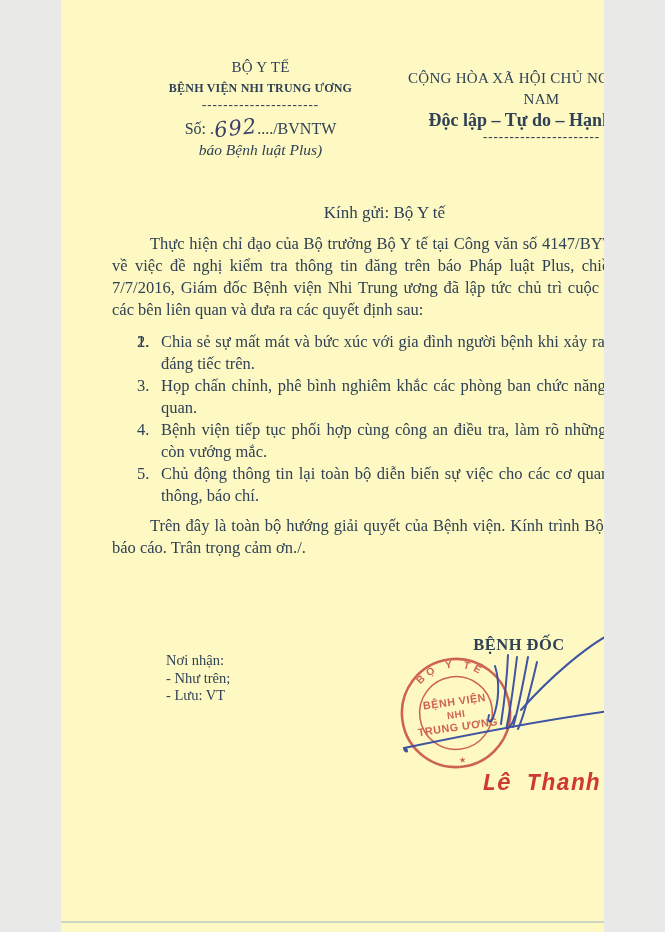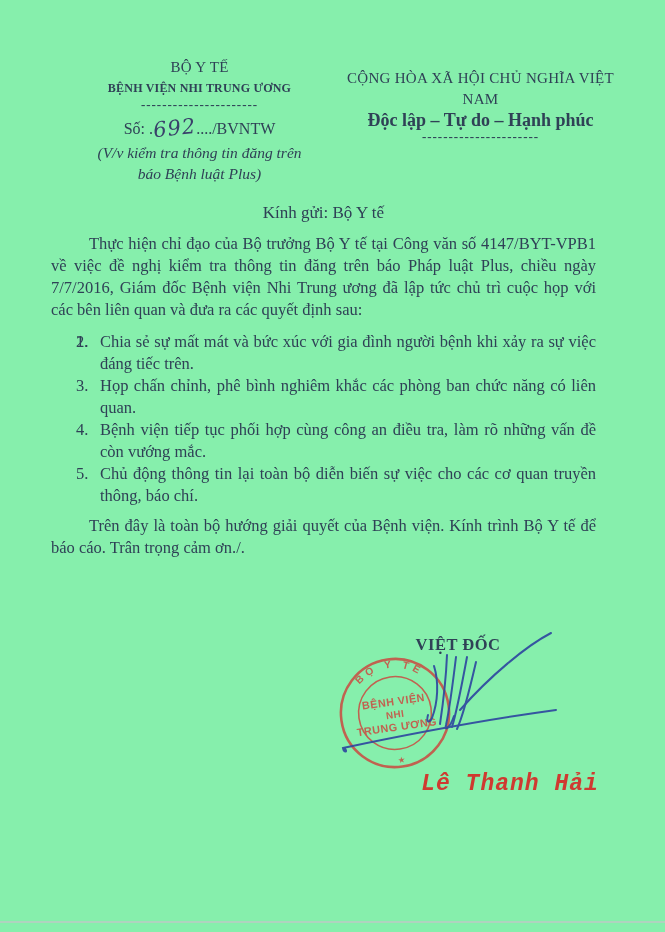--- a/index.html
+++ b/index.html
@@ -1,18 +1,18 @@
 <!DOCTYPE html>
 <html><head>
 <meta charset="utf-8">
 <style>
   html,body{margin:0;padding:0;background:#e9e9e7;}
   .page{
-    position:relative;width:665px;height:932px;margin:0 auto;
-    background:#86efac;overflow:hidden;
+    position:relative;width:543px;height:932px;margin:0 auto;
+    background:#fef9c3;overflow:hidden;
     font-family:"Liberation Serif","DejaVu Serif",serif;
     color:#2f4156;
   }
   
   .hleft{position:absolute;left:52px;top:57px;width:295px;text-align:center;line-height:21px;}
   .hright{position:absolute;left:328px;top:68px;width:305px;text-align:center;line-height:21px;}
   .h-line1{font-size:15px;letter-spacing:.3px;}
   .h-org{font-size:12px;font-weight:bold;letter-spacing:.2px;}
   .h-motto{font-size:18px;font-weight:bold;}
   .divider{font-size:13px;letter-spacing:1px;line-height:12px;font-weight:bold;}
@@ -48,21 +48,20 @@
 </head>
 <body>
 
 <div class="page">
 
   <div class="hleft">
     <div class="h-line1">BỘ Y TẾ</div>
     <div class="h-org">BỆNH VIỆN NHI TRUNG ƯƠNG</div>
     <div class="divider">----------------------</div>
     <div class="so-line"><span>Số: .</span><span class="hand-number">692</span><span>..../BVNTW</span></div>
-    <div class="subject">(V/v kiểm tra thông tin đăng trên</div>
     <div class="subject" style="margin-top:0;">báo Bệnh luật Plus)</div>
   </div>
 
   <div class="hright">
     <div class="h-line1">CỘNG HÒA XÃ HỘI CHỦ NGHĨA VIỆT NAM</div>
     <div class="h-motto">Độc lập – Tự do – Hạnh phúc</div>
     <div class="divider">----------------------</div>
   </div>
 
   <div class="bodytext">
@@ -71,22 +70,27 @@
     <div class="decisions">
       <div class="decision"><span class="num">1.</span></div>
       <div class="decision"><span class="num">2.</span><span>Chia sẻ sự mất mát và bức xúc với gia đình người bệnh khi xảy ra sự việc đáng tiếc trên.</span></div>
       <div class="decision"><span class="num">3.</span><span>Họp chấn chỉnh, phê bình nghiêm khắc các phòng ban chức năng có liên quan.</span></div>
       <div class="decision"><span class="num">4.</span><span>Bệnh viện tiếp tục phối hợp cùng công an điều tra, làm rõ những vấn đề còn vướng mắc.</span></div>
       <div class="decision"><span class="num">5.</span><span>Chủ động thông tin lại toàn bộ diễn biến sự việc cho các cơ quan truyền thông, báo chí.</span></div>
     </div>
     <p class="para closing">Trên đây là toàn bộ hướng giải quyết của Bệnh viện. Kính trình Bộ Y tế để báo cáo. Trân trọng cảm ơn./.</p>
   </div>
 
-  <div class="director-title">VIỆT ĐỐC</div>
+  <div class="director-title">BỆNH ĐỐC</div>
 
+  <div class="recipients">
+    <div>Nơi nhận:</div>
+    <div>- Như trên;</div>
+    <div>- Lưu: VT</div>
+  </div>
 
   <svg class="stamp-svg" width="118" height="118" viewBox="0 0 120 120">
     <g transform="rotate(-8 60 60)" fill="none" stroke="#c94f44">
       <circle cx="60" cy="60" r="55" stroke-width="2.6"></circle>
       <circle cx="60" cy="60" r="37" stroke-width="1.6"></circle>
       <path id="arcTop" d="M 16.8,75.7 A 46,46 0 1 1 103.2,75.7" stroke="none"></path>
       <text font-family="Liberation Sans, sans-serif" font-size="10.5" font-weight="bold" fill="#c94f44" stroke="none" letter-spacing="4">
         <textPath href="#arcTop" startOffset="50%" text-anchor="middle">BỘ Y TẾ</textPath>
       </text>
       <text x="60" y="111" text-anchor="middle" font-size="8.5" fill="#c94f44" stroke="none">★</text>

